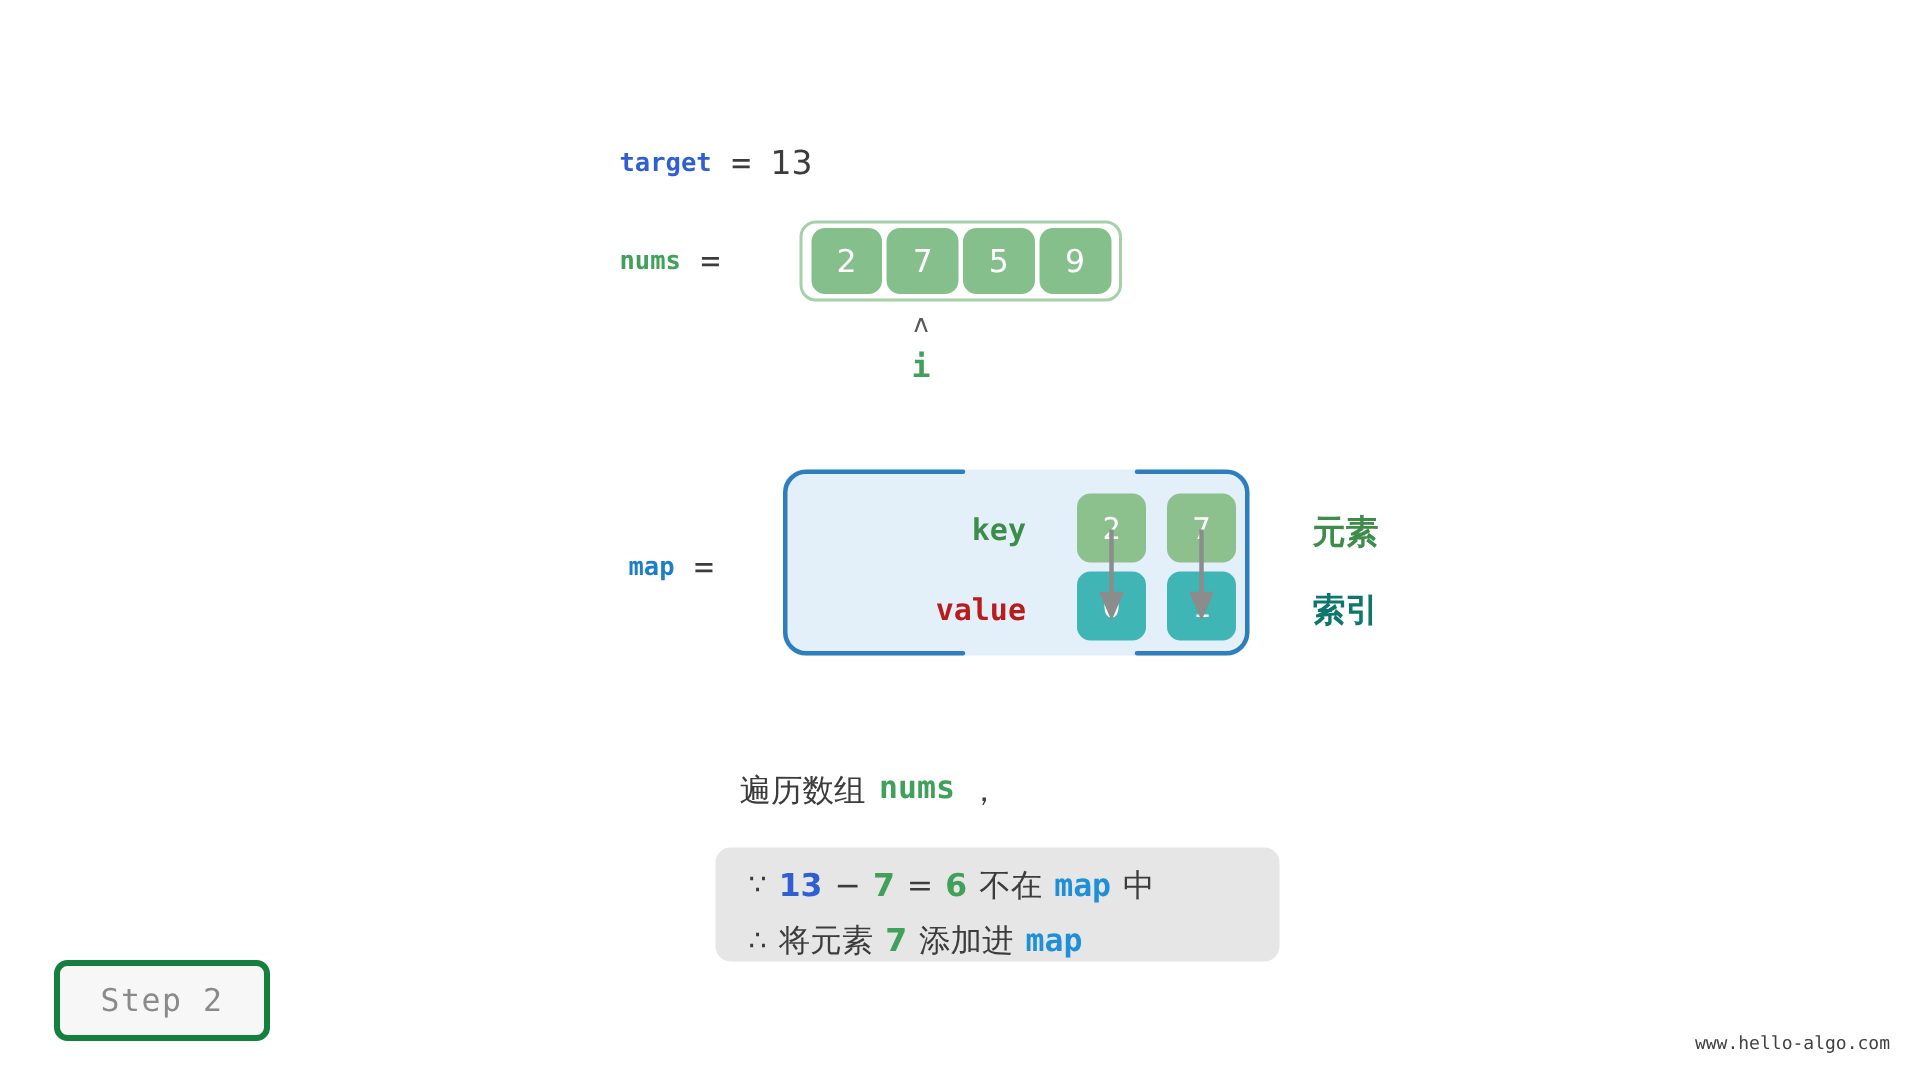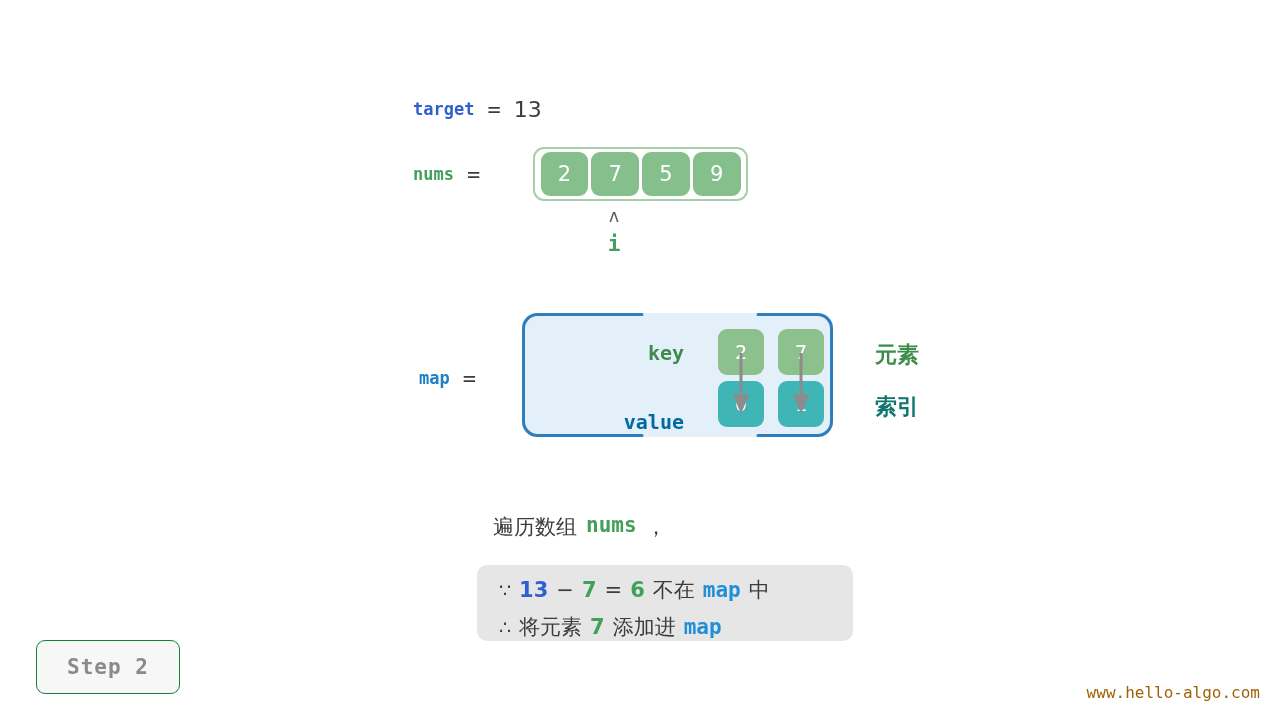--- a/index.html
+++ b/index.html
@@ -146,21 +146,21 @@
   .map-row-label {
     position: absolute;
     font-family: "DejaVu Sans Mono", monospace;
     font-size: 20px;
     font-weight: bold;
     text-align: right;
     width: 110px;
     left: 20px;
   }
   #map-key-label   { top: 28px; color: #3d8c4a; }
-  #map-value-label { top: 97px; color: #0369a1; }
+  #map-value-label { top: 81px; color: #b91c1c; }
 
   .map-cell {
     position: absolute;
     width: 46px;
     height: 46px;
     border-radius: 9px;
     display: flex;
     align-items: center;
     justify-content: center;
     color: #ffffff;
@@ -242,40 +242,40 @@
 
   
   #step-badge {
     position: absolute;
     left: 36px;
     top: 640px;
     width: 144px;
     height: 54px;
     box-sizing: border-box;
     background: #f7f7f7;
-    border: 1px solid #15803d;
+    border: 4px solid #15803d;
     border-radius: 9px;
     display: flex;
     align-items: center;
     justify-content: center;
     font-family: "DejaVu Sans Mono", monospace;
     font-size: 21px;
-    font-weight: bold;
+    font-weight: normal;
     color: #8a8a8a;
     letter-spacing: 1px;
   }
 
   
   #watermark {
     position: absolute;
     right: 20px;
     bottom: 18px;
     font-family: "DejaVu Sans Mono", monospace;
-    font-size: 16px;
-    color: #a16207;
+    font-size: 12px;
+    color: #404040;
   }
 </style>
 </head>
 <body>
 
 <div id="target-row">
   <span class="var-label target-label">target</span>
   <span class="eq">=</span>
   <span class="plain-num">13</span>
 </div>

